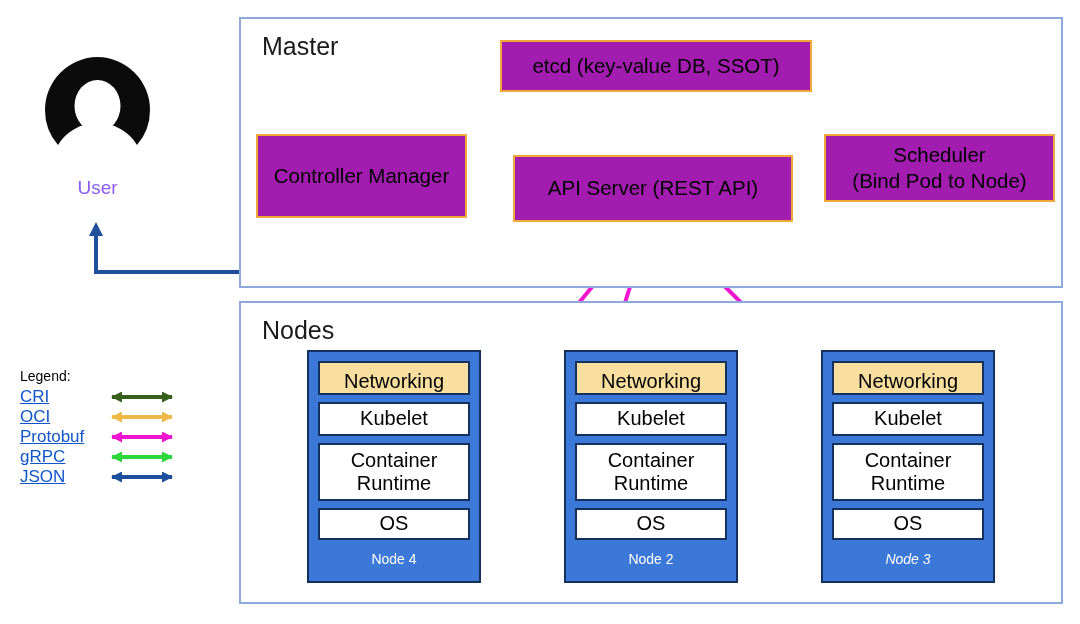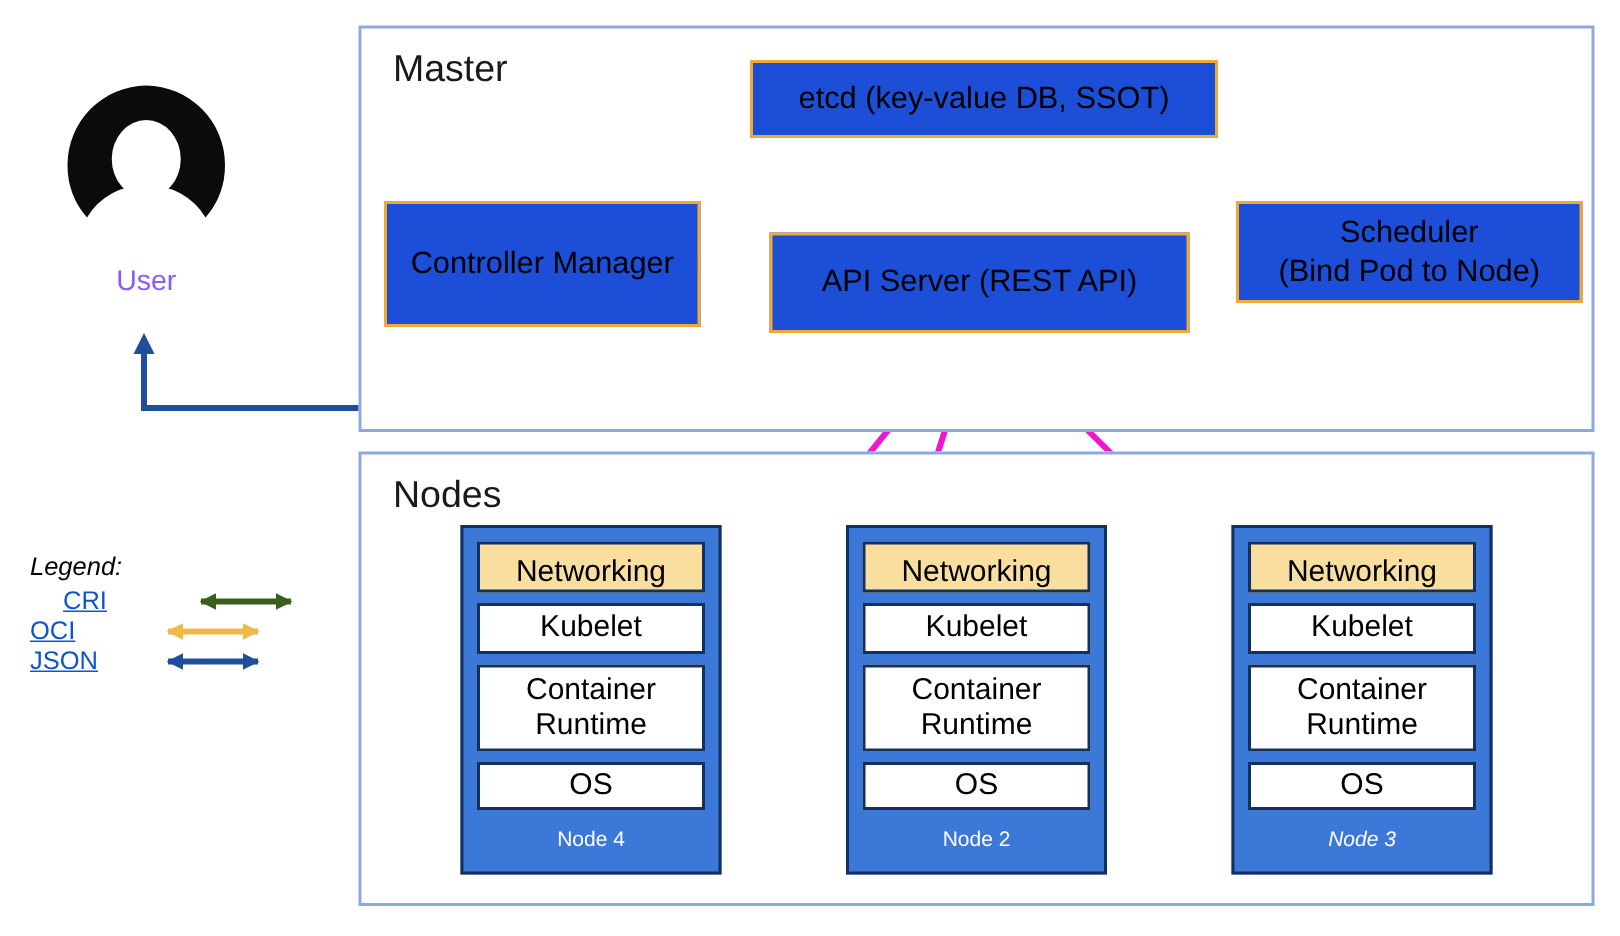--- a/index.html
+++ b/index.html
@@ -29,21 +29,21 @@
   .group-title {
     position: absolute;
     font-size: 25px;
     color: #1a1a1a;
     white-space: nowrap;
   }
 
   
   .ctrl-box {
     border: 2px solid #F0A836;
-    background: #1d4ed8;
+    background: #a21caf;
     box-sizing: border-box;
     display: flex;
     align-items: center;
     justify-content: center;
     text-align: center;
     font-size: 20.5px;
     color: #000000;
     line-height: 1.28;
   }
 
@@ -82,24 +82,23 @@
   
   .user-label {
     font-size: 19px;
     color: #8b5cf6;
     text-align: center;
     width: 100%;
   }
 
   
   .legend-title {
-    font-size: 17px;
+    font-size: 14px;
     color: #000000;
     white-space: nowrap;
-    font-style: italic;
   }
   .legend-text {
     font-size: 17px;
     color: #1155CC;
     text-decoration: underline;
     white-space: nowrap;
   }
 
   svg { overflow: visible; }
 </style>
@@ -279,21 +278,21 @@
                A 53 53 0 0 1 57.5 2 Z" fill="#0B0B0B"></path>
       <ellipse cx="57.5" cy="51" rx="23" ry="26" fill="#ffffff"></ellipse>
     </svg>
     <div class="user-label" style="margin-top:10px;">User</div>
   </div>
 
   <div class="abs" style="left:20px; top:368px; width:190px;">
     <div class="legend-title" style="margin-bottom:3px;">Legend:</div>
 
 
-    <div style="display:flex; align-items:center; height:20px;justify-content:flex-end;">
+    <div style="display:flex; align-items:center; height:20px;">
       <span class="legend-text" style="width:78px;">CRI</span>
       <svg width="90" height="18">
         <defs>
           <marker id="lg1a" markerWidth="11" markerHeight="11" refX="10" refY="5.5" orient="auto" markerUnits="userSpaceOnUse">
             <path d="M0 0 L11 5.5 L0 11 Z" fill="#38601C"></path>
           </marker>
           <marker id="lg1b" markerWidth="11" markerHeight="11" refX="10" refY="5.5" orient="auto-start-reverse" markerUnits="userSpaceOnUse">
             <path d="M0 0 L11 5.5 L0 11 Z" fill="#38601C"></path>
           </marker>
         </defs>
@@ -309,21 +308,49 @@
             <path d="M0 0 L11 5.5 L0 11 Z" fill="#EDB949"></path>
           </marker>
           <marker id="lg2b" markerWidth="11" markerHeight="11" refX="10" refY="5.5" orient="auto-start-reverse" markerUnits="userSpaceOnUse">
             <path d="M0 0 L11 5.5 L0 11 Z" fill="#EDB949"></path>
           </marker>
         </defs>
         <line x1="14" y1="9" x2="74" y2="9" stroke="#EDB949" stroke-width="4" marker-start="url(#lg2b)" marker-end="url(#lg2a)"></line>
       </svg>
     </div>
 
-
+    <div style="display:flex; align-items:center; height:20px;">
+      <span class="legend-text" style="width:78px;">Protobuf</span>
+      <svg width="90" height="18">
+        <defs>
+          <marker id="lg3a" markerWidth="11" markerHeight="11" refX="10" refY="5.5" orient="auto" markerUnits="userSpaceOnUse">
+            <path d="M0 0 L11 5.5 L0 11 Z" fill="#F215D0"></path>
+          </marker>
+          <marker id="lg3b" markerWidth="11" markerHeight="11" refX="10" refY="5.5" orient="auto-start-reverse" markerUnits="userSpaceOnUse">
+            <path d="M0 0 L11 5.5 L0 11 Z" fill="#F215D0"></path>
+          </marker>
+        </defs>
+        <line x1="14" y1="9" x2="74" y2="9" stroke="#F215D0" stroke-width="4" marker-start="url(#lg3b)" marker-end="url(#lg3a)"></line>
+      </svg>
+    </div>
+
+    <div style="display:flex; align-items:center; height:20px;">
+      <span class="legend-text" style="width:78px;">gRPC</span>
+      <svg width="90" height="18">
+        <defs>
+          <marker id="lg4a" markerWidth="11" markerHeight="11" refX="10" refY="5.5" orient="auto" markerUnits="userSpaceOnUse">
+            <path d="M0 0 L11 5.5 L0 11 Z" fill="#2AD83A"></path>
+          </marker>
+          <marker id="lg4b" markerWidth="11" markerHeight="11" refX="10" refY="5.5" orient="auto-start-reverse" markerUnits="userSpaceOnUse">
+            <path d="M0 0 L11 5.5 L0 11 Z" fill="#2AD83A"></path>
+          </marker>
+        </defs>
+        <line x1="14" y1="9" x2="74" y2="9" stroke="#2AD83A" stroke-width="4" marker-start="url(#lg4b)" marker-end="url(#lg4a)"></line>
+      </svg>
+    </div>
 
     <div style="display:flex; align-items:center; height:20px;">
       <span class="legend-text" style="width:78px;">JSON</span>
       <svg width="90" height="18">
         <defs>
           <marker id="lg5a" markerWidth="11" markerHeight="11" refX="10" refY="5.5" orient="auto" markerUnits="userSpaceOnUse">
             <path d="M0 0 L11 5.5 L0 11 Z" fill="#1F4E9C"></path>
           </marker>
           <marker id="lg5b" markerWidth="11" markerHeight="11" refX="10" refY="5.5" orient="auto-start-reverse" markerUnits="userSpaceOnUse">
             <path d="M0 0 L11 5.5 L0 11 Z" fill="#1F4E9C"></path>

